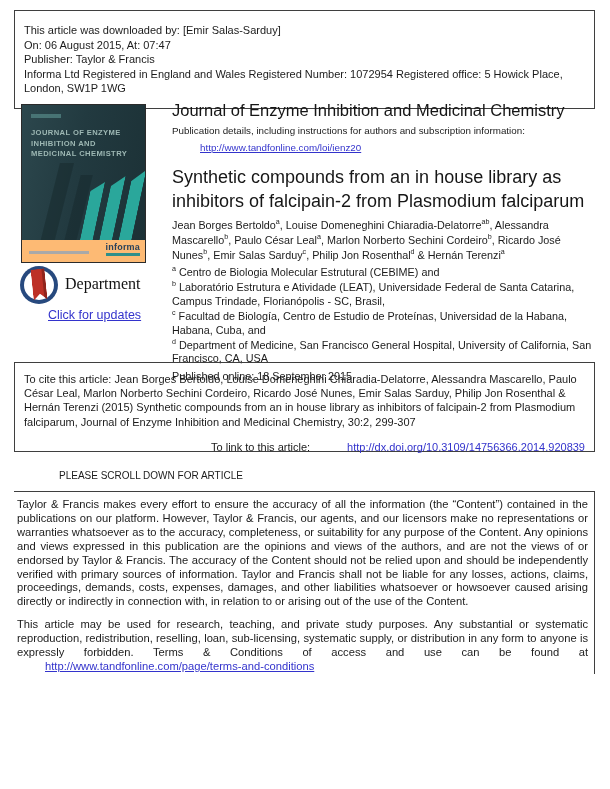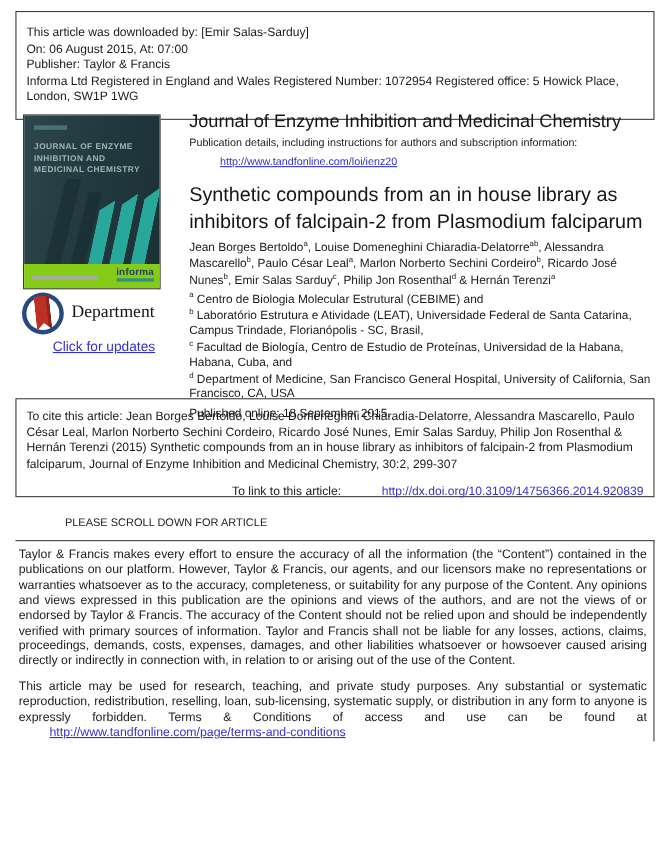--- a/index.html
+++ b/index.html
@@ -33,21 +33,21 @@
     color:#9db7b3; font-weight:bold;
   }
   .swoosh { position:absolute; background:#18292d; opacity:.55; transform:skewX(-14deg); }
   .sw1 { left:28px; top:58px; width:14px; height:80px; }
   .sw2 { left:50px; top:70px; width:12px; height:70px; }
   .chev { position:absolute; bottom:0; width:13px; background:#2aa79b;
           clip-path:polygon(0 16%, 100% 0, 100% 100%, 0 100%); transform:skewX(-12deg); }
   .c1 { left:64px; height:58px; }
   .c2 { left:84px; height:64px; }
   .c3 { left:104px; height:70px; }
-  .cover-strip { position:absolute; left:0; right:0; bottom:0; height:22px; background:#84cc16; }
+  .cover-strip { position:absolute; left:0; right:0; bottom:0; height:22px; background:#fdba74; }
   .cover-url-bar { position:absolute; left:7px; top:11px; width:60px; height:3px; background:#a9a9a9; }
   .informa { position:absolute; right:5px; top:2px; font-size:9px; font-weight:bold; color:#29415a; letter-spacing:.2px; }
   .informa-sub { position:absolute; right:5px; top:13px; width:34px; height:3px; background:#2f8f8a; }
 
   .crossmark { position:absolute; left:20px; top:266px; width:150px; height:40px; }
   .cm-circle { position:absolute; left:0; top:0; width:38px; height:38px; border-radius:50%; background:#27497e; }
   .cm-circle::before { content:""; position:absolute; left:4px; top:4px; right:4px; bottom:4px; border-radius:50%; background:#ffffff; }
   .cm-ribbon { position:absolute; left:12px; top:3px; width:14px; height:31px; background:#bd3026;
                clip-path:polygon(0 0,100% 0,100% 100%,50% 80%,0 100%); transform:rotate(-6deg);
                box-shadow:inset -3px 0 0 #8f241c; }
@@ -82,21 +82,21 @@
     padding:6px 6px 0 3px; font-size:11.2px; line-height:13.9px;
   }
   .disclaimer-box p { text-align:justify; }
   .disclaimer-box p + p { margin-top:9px; }
 </style>
 </head>
 <body>
 
 <div class="top-box">
     <div>This article was downloaded by: [Emir Salas-Sarduy]</div>
-    <div>On: 06 August 2015, At: 07:00</div>
+    <div>On: 06 August 2015, At: 07:47</div>
     <div>Publisher: Taylor &amp; Francis</div>
     <div>Informa Ltd Registered in England and Wales Registered Number: 1072954 Registered office: 5 Howick Place, London, SW1P 1WG</div>
   </div>
 
 <div class="cover">
   <div class="cover-art">
     <div class="cover-issue-bar"></div>
     <div class="swoosh sw1"></div>
     <div class="swoosh sw2"></div>
     <div class="cover-title">JOURNAL OF ENZYME INHIBITION AND MEDICINAL CHEMISTRY</div>

